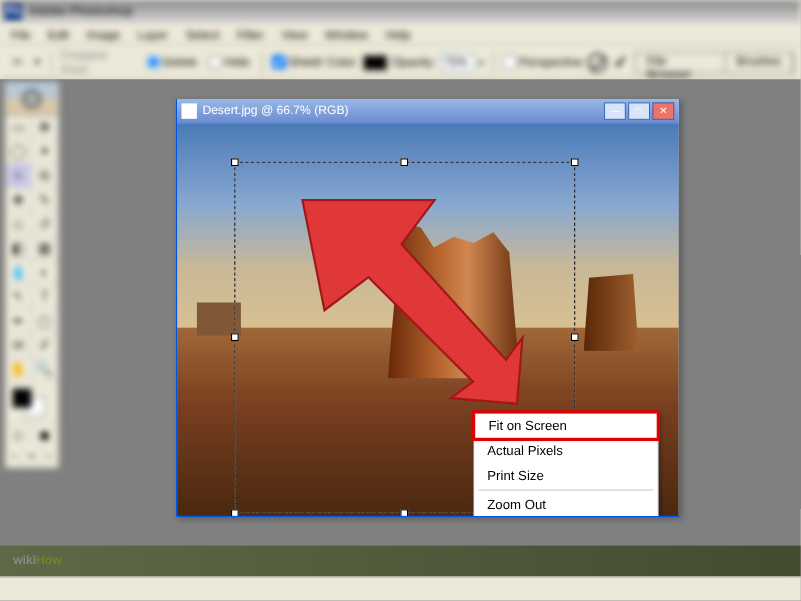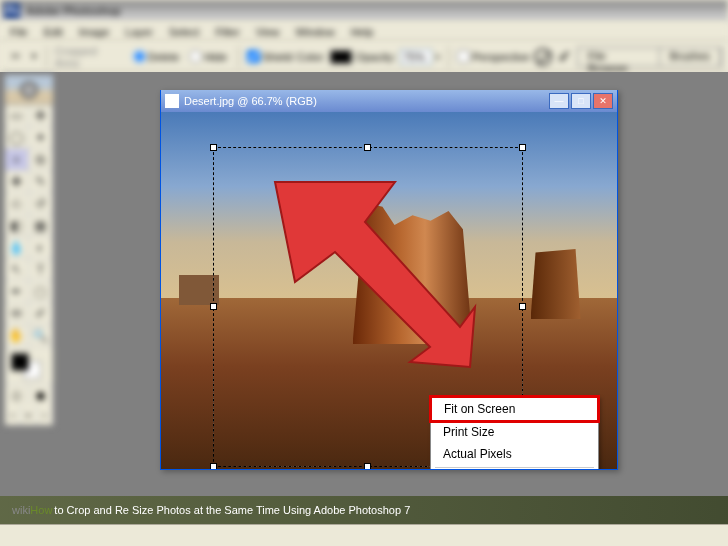--- a/index.html
+++ b/index.html
@@ -62,21 +62,21 @@
 .h.bl{bottom:-4px;left:-4px} .h.bm{bottom:-4px;left:calc(50% - 4px)} .h.br{bottom:-4px;right:-4px}
 
 .ctx-menu { position:absolute; right:18px; bottom:-2px; width:169px; background:#fff; border:1px solid #888; box-shadow:2px 2px 4px rgba(0,0,0,0.3); z-index:50;}
 .ctx-menu .mi { padding:4px 12px; font-size:12px;}
 .ctx-menu .mi.hl { border:3px solid #e00000; margin:-2px;}
 .ctx-menu .sep { height:1px; background:#ccc; margin:2px 4px;}
 
 .arrow { position:absolute; left:245px; top:80px; z-index:40; pointer-events:none;}
 
 .caption-bar { position:absolute; left:0; bottom:22px; right:0; height:28px; background:linear-gradient(90deg, rgba(90,100,60,0.85), rgba(60,70,40,0.9)); display:flex; align-items:center; color:#fff; font-size:13px; padding:0 12px;}
-.caption-bar .wiki { font-weight:normal; margin-right:2px;}
+.caption-bar .wiki { font-weight:bold; margin-right:2px;}
 .caption-bar .wiki .w { color:#888;}
 .caption-bar .wiki .h { color:#6a8a2a;}
 
 .footer { position:absolute; left:0; bottom:0; right:0; height:22px; background:#ece9d8; border-top:1px solid #aca899;}
 .blurred { filter: blur(3px); }
 </style>
 </head>
 <body>
 
 <div class="titlebar blurred">
@@ -200,32 +200,32 @@
         <div class="h tm"></div>
         <div class="h tr"></div>
         <div class="h ml"></div>
         <div class="h mr"></div>
         <div class="h bl"></div>
         <div class="h bm"></div>
         <div class="h br"></div>
       </div>
       <div class="ctx-menu">
         <div class="mi hl">Fit on Screen</div>
+        <div class="mi">Actual Pixels</div>
         <div class="mi">Print Size</div>
-        <div class="mi">Actual Pixels</div>
         <div class="sep"></div>
+        <div class="mi">Zoom Out</div>
       </div>
     </div>
   </div>
 
   <svg class="arrow" width="240" height="240">
     <polygon points="30,30 150,30 120,70 215,175 230,155 225,215 165,210 185,195 90,100 50,130" fill="#e03838" stroke="#a01818" stroke-width="2"></polygon>
   </svg>
 
   <div class="caption-bar">
     <span class="wiki">
       <span class="w">wiki</span><span class="h">How</span>
     </span>
-    <span>to Crop and Re Size Photos at the Same Time Using Adobe Photoshop 7</span>
   </div>
 
   <div class="footer"></div>
 </div>
 
 </body></html>

